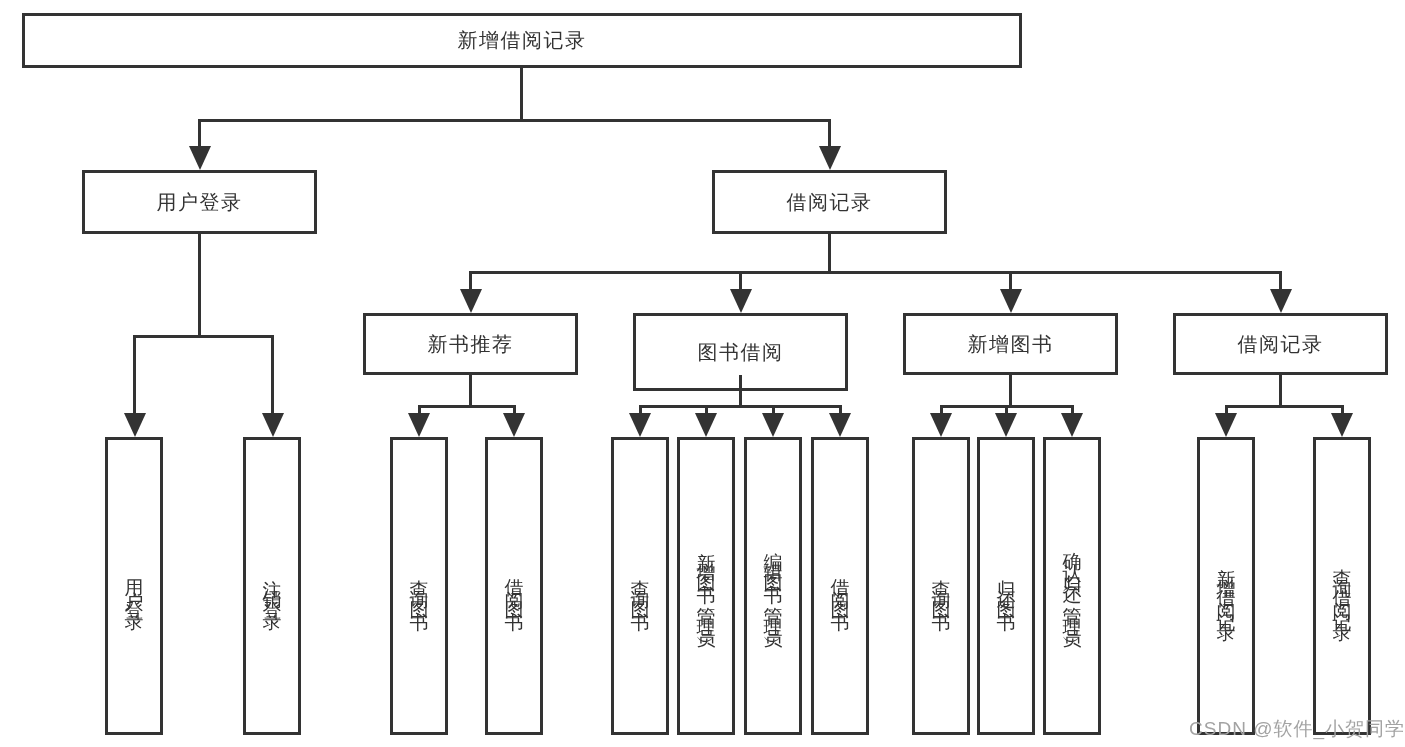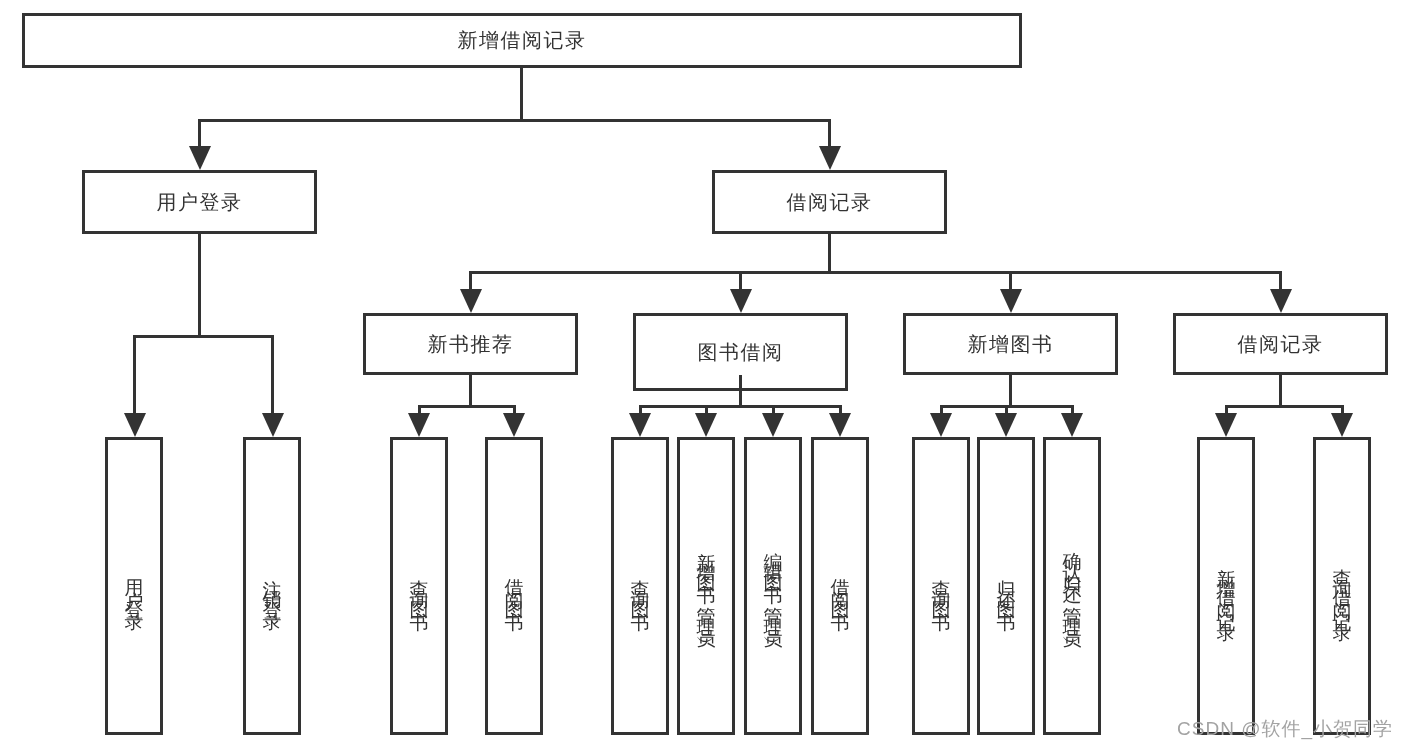--- a/index.html
+++ b/index.html
@@ -9,21 +9,21 @@
   .box { position:absolute; background:#ffffff; border:3px solid #333333;
          display:flex; align-items:center; justify-content:center; color:#333333; }
   .box-h { font-size:20px; letter-spacing:1.5px; }
   .box-v span { writing-mode:vertical-rl; text-orientation:mixed;
                 font-size:19px; letter-spacing:11px; color:#333333; }
   .hline { position:absolute; height:3px; background:#333333; }
   .vline { position:absolute; width:3px; background:#333333; }
   .arrow { position:absolute; width:0; height:0;
            border-left:11px solid transparent; border-right:11px solid transparent;
            border-top:24px solid #333333; }
-  .watermark { position:absolute; right:12px; bottom:5px; font-size:19px;
+  .watermark { position:absolute; right:0; bottom:5px; font-size:19px;
                color:#a3a3a3; letter-spacing:1px; }
 </style>
 </head>
 <body>
 
 <div id="stage">
 
   <div class="box box-h" style="left:22px;top:13px;width:1000px;height:55px">
     <span>新增借阅记录</span>
   </div>

